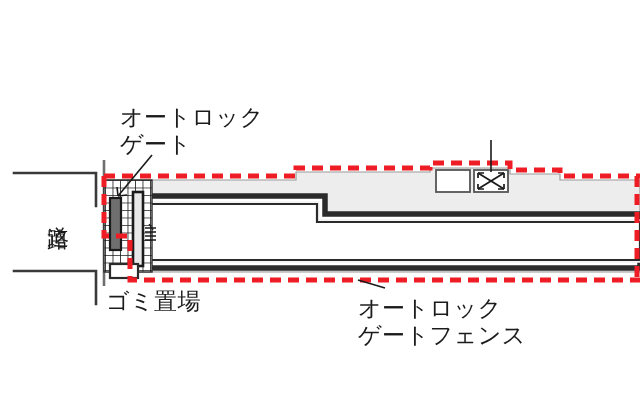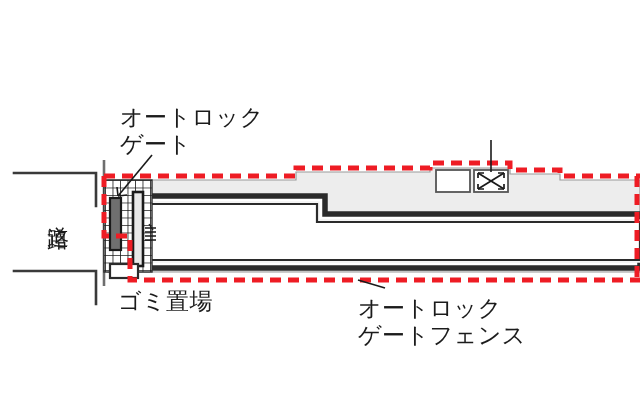--- a/index.html
+++ b/index.html
@@ -40,21 +40,20 @@
   }
   #label-roofed-bicycle-parking {
     left: 421px;
     top: 116px;
     font-size: 22px;
   }
   #label-garbage-area {
     left: 106px;
     top: 288px;
     font-size: 23px;
-    margin-left: 12px;
   }
   #label-autolock-gate-fence {
     left: 358px;
     top: 295px;
     font-size: 23px;
   }
   #label-road {
     left: 47px;
     top: 209px;
     font-size: 22px;

